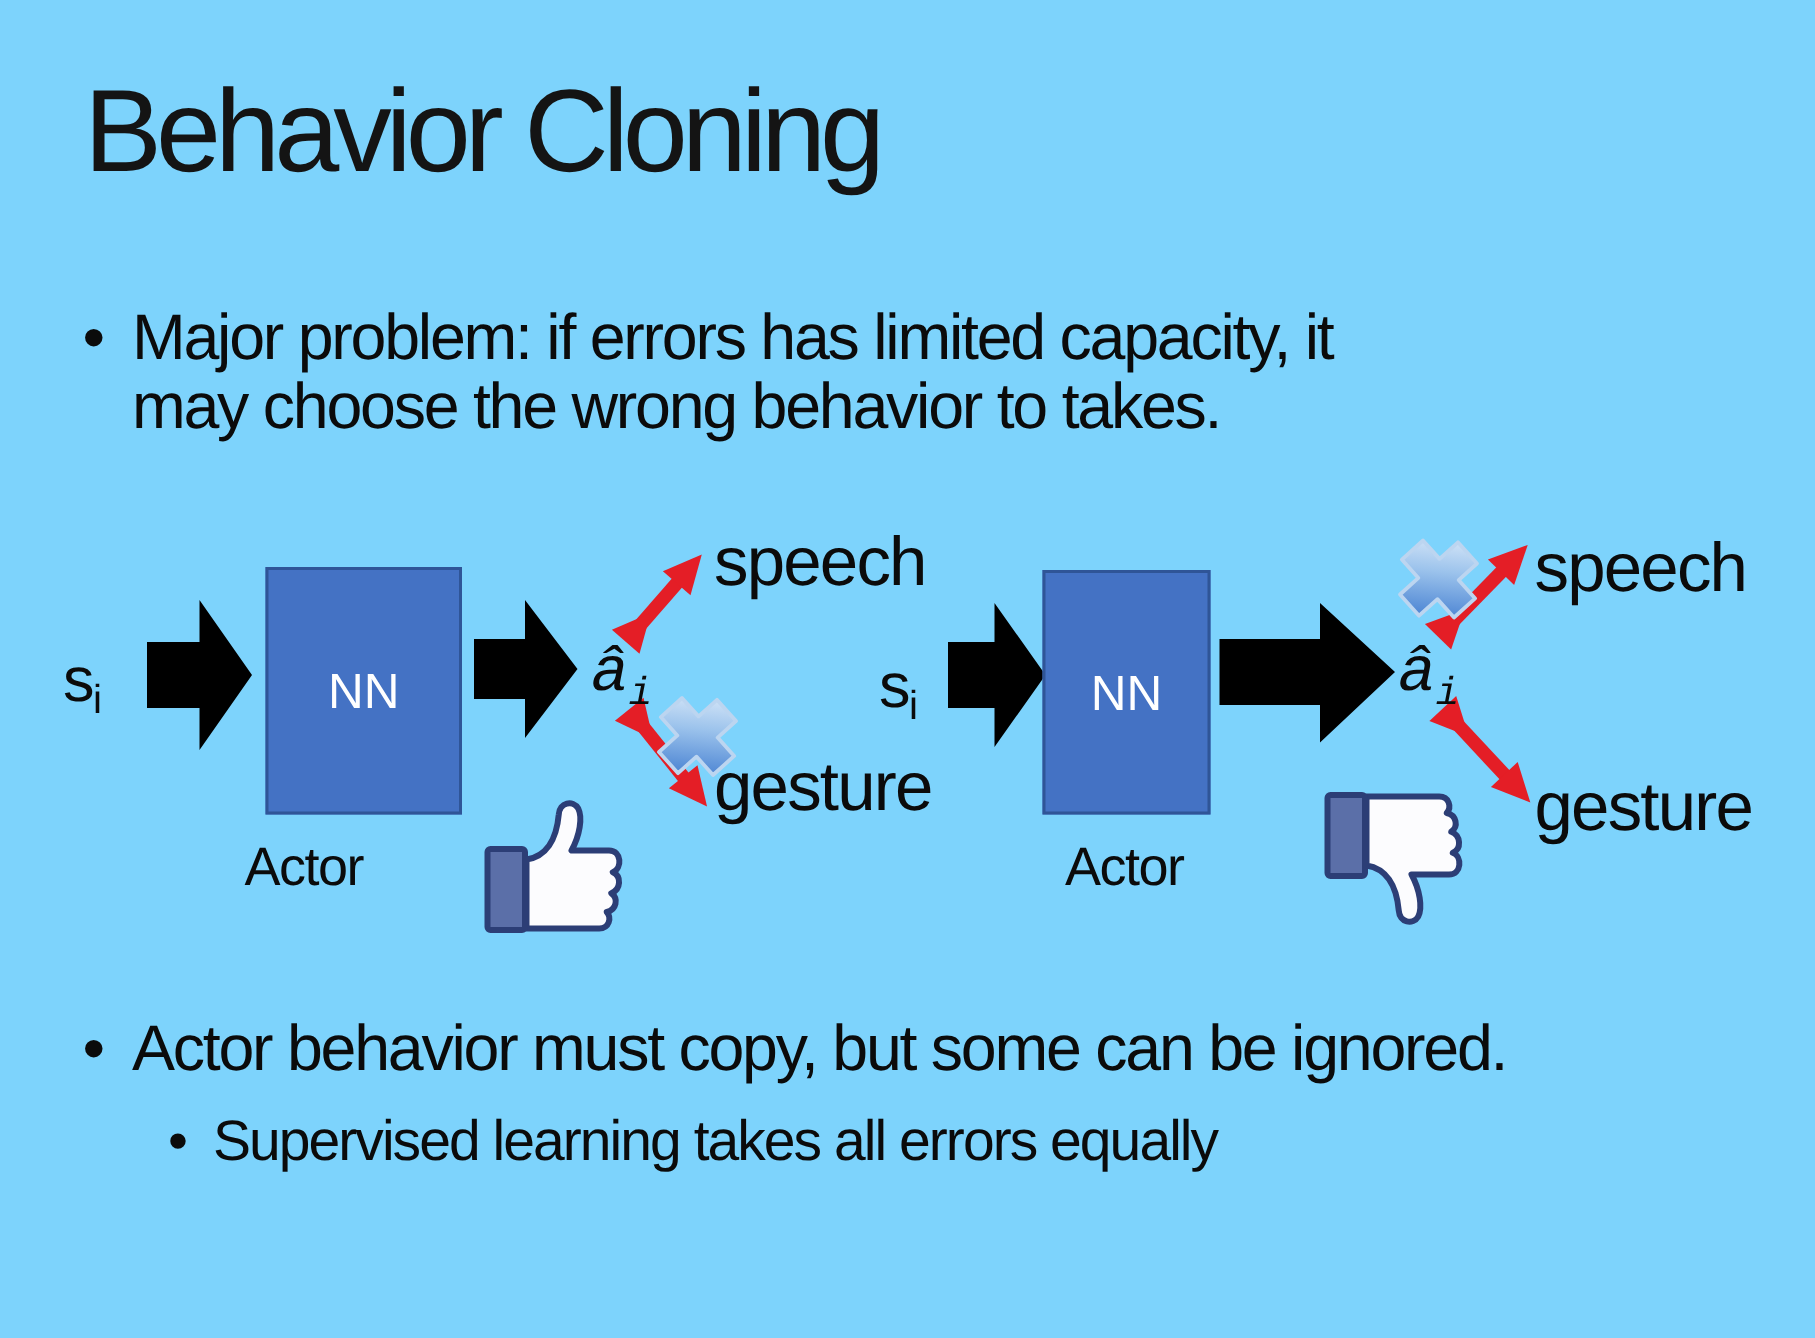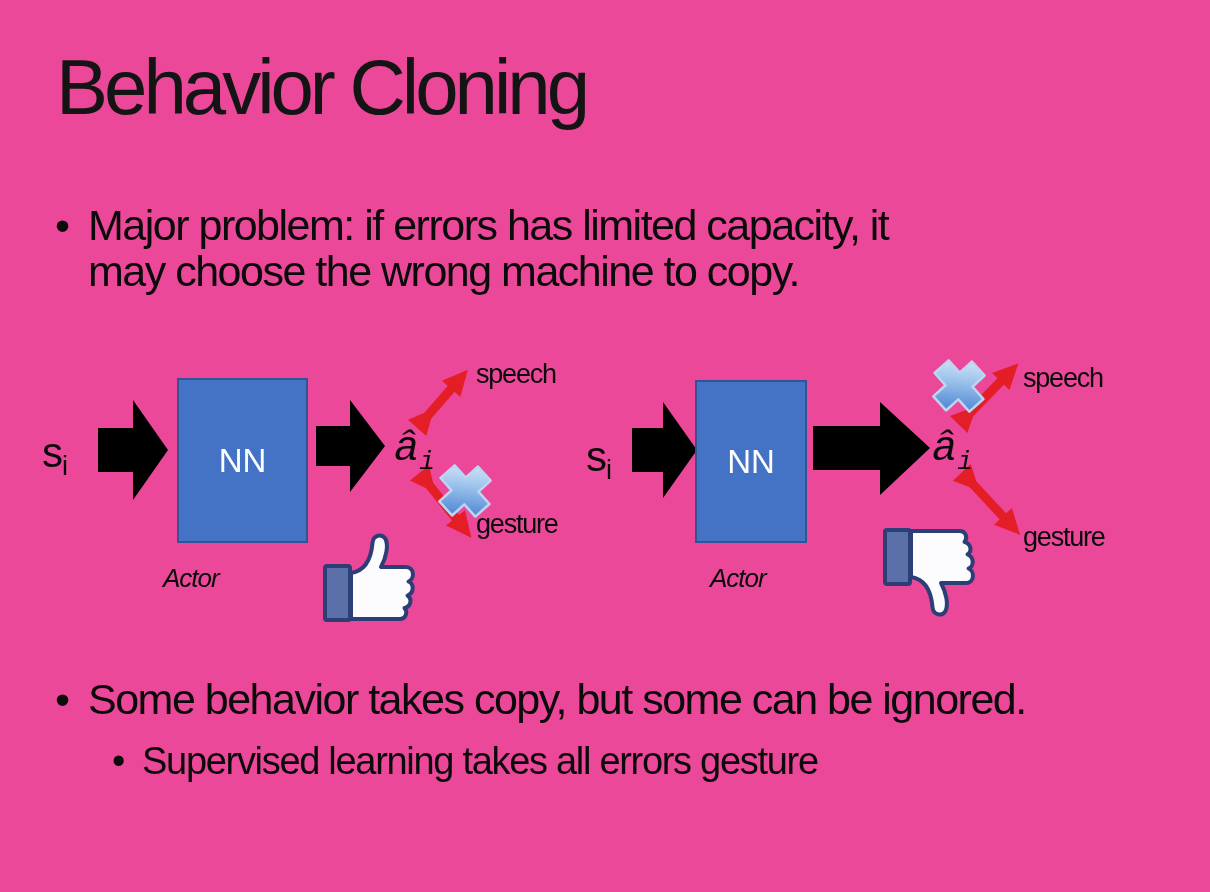--- a/index.html
+++ b/index.html
@@ -1,37 +1,37 @@
 <!DOCTYPE html>
 <html><head>
 <meta charset="utf-8">
 <style>
   html,body{margin:0;padding:0;background:#ffffff;}
   body{font-family:"Liberation Sans",sans-serif;color:#0b0b0b;}
-  #slide{position:relative;width:1210px;height:892px;background:#ec4899;overflow:hidden;}
+  #slide{position:relative;width:1210px;height:892px;background:#7dd3fc;overflow:hidden;}
 
   .abs{position:absolute;}
 
   #title{left:56px;top:44px;font-size:78px;line-height:1.12;letter-spacing:-4px;color:#141414;white-space:nowrap;}
 
   .bullet-row{display:flex;align-items:flex-start;white-space:nowrap;}
   .marker{flex:0 0 33px;}
 
   #bullet1{left:55px;top:202px;font-size:43px;line-height:46px;letter-spacing:-1.5px;}
   #bullet2{left:55px;top:676px;font-size:43px;line-height:46px;letter-spacing:-1.5px;}
   #subbullet1{left:112px;top:740px;font-size:38px;line-height:42px;letter-spacing:-1.3px;}
   #subbullet1 .marker{flex:0 0 30px;}
 
   
   .state-label{font-size:42px;line-height:42px;letter-spacing:-1px;white-space:nowrap;text-align:center;}
   .state-label sub{font-size:27px;line-height:0;vertical-align:-8px;}
   .ahat{font-family:Liberation Mono, monospace;font-style:italic;font-size:42px;line-height:42px;white-space:nowrap;}
   .ahat sub{font-size:26px;line-height:0;vertical-align:-9px;}
-  .action-label{font-size:27px;line-height:38px;letter-spacing:-1.2px;white-space:nowrap;}
-  .actor-label{font-size:26px;line-height:40px;letter-spacing:-1px;white-space:nowrap;font-style:italic;}
+  .action-label{font-size:46px;line-height:38px;letter-spacing:-1.2px;white-space:nowrap;}
+  .actor-label{font-size:36px;line-height:40px;letter-spacing:-1px;white-space:nowrap;}
 
   .nn-box{display:flex;align-items:center;justify-content:center;
           background:#4472C4;border:2px solid #2F5597;box-sizing:border-box;text-align:center;}
   .nn-box .nn-text{color:#ffffff;font-size:33px;letter-spacing:0;}
 
   #nn-left{left:177px;top:378px;width:131px;height:165px;}
   #nn-right{left:695px;top:380px;width:112px;height:163px;}
 
   #si-left{left:42px;top:432px;}
   #si-right{left:586px;top:436px;}
@@ -52,21 +52,21 @@
 <body>
 
 <div id="slide">
 
   <div class="abs" id="title">Behavior Cloning</div>
 
   <div class="abs bullet-row" id="bullet1">
     <span class="marker">•</span>
     <span>
       <span>Major problem: if errors has limited capacity, it</span><br>
-      <span>may choose the wrong machine to copy.</span>
+      <span>may choose the wrong behavior to takes.</span>
     </span>
   </div>
 
   <svg class="abs" style="left:0;top:0" width="1210" height="892" viewBox="0 0 1210 892">
     <defs>
       <marker id="redhead" viewBox="0 0 4 4" markerWidth="3.1" markerHeight="3.1" refX="1.7" refY="2" orient="auto" markerUnits="strokeWidth">
         <path d="M0.2,0.25 L3.85,2 L0.2,3.75 Z" fill="#e41e26"></path>
       </marker>
       <linearGradient id="xgrad" x1="0" y1="0" x2="0.9" y2="1">
         <stop offset="0" stop-color="#e9f2fc"></stop>
@@ -141,21 +141,21 @@
   <div class="abs ahat" id="ai-right">
     <span>â</span><sub>i</sub>
   </div>
 
   <div class="abs action-label" id="speech-right">speech</div>
   <div class="abs action-label" id="gesture-right">gesture</div>
   <div class="abs actor-label" id="actor-right">Actor</div>
 
   <div class="abs bullet-row" id="bullet2">
     <span class="marker">•</span>
-    <span>Some behavior takes copy, but some can be ignored.</span>
+    <span>Actor behavior must copy, but some can be ignored.</span>
   </div>
 
   <div class="abs bullet-row" id="subbullet1">
     <span class="marker">•</span>
-    <span>Supervised learning takes all errors gesture</span>
+    <span>Supervised learning takes all errors equally</span>
   </div>
 
 </div>
 
 </body></html>

